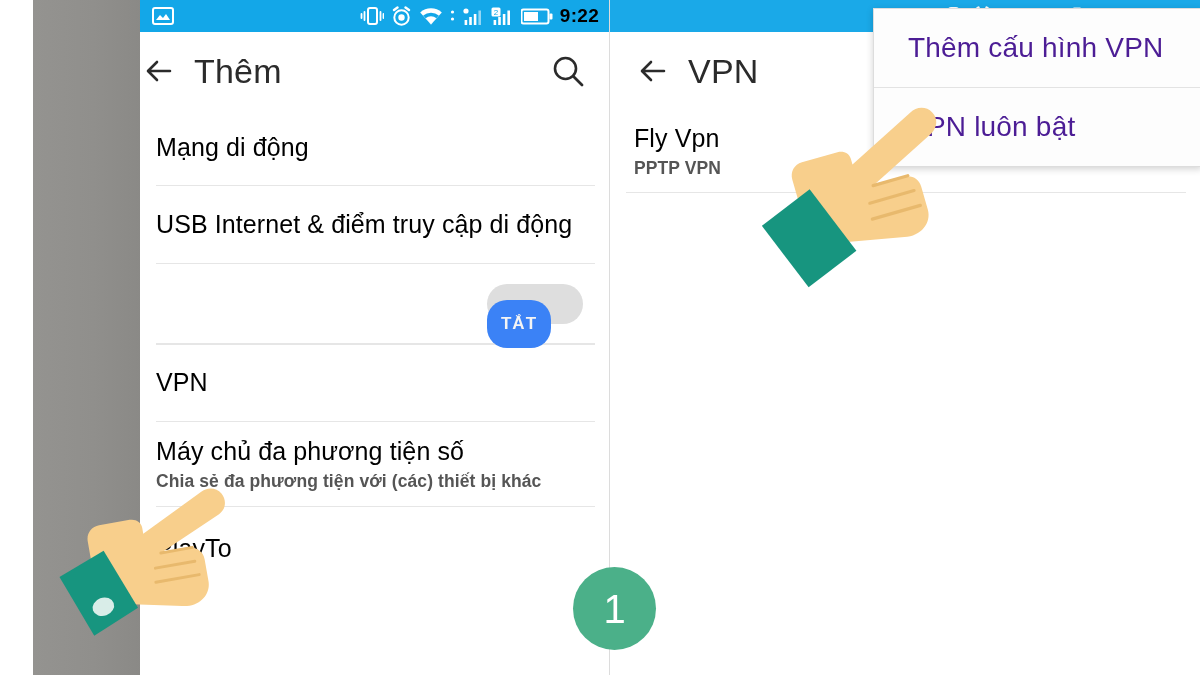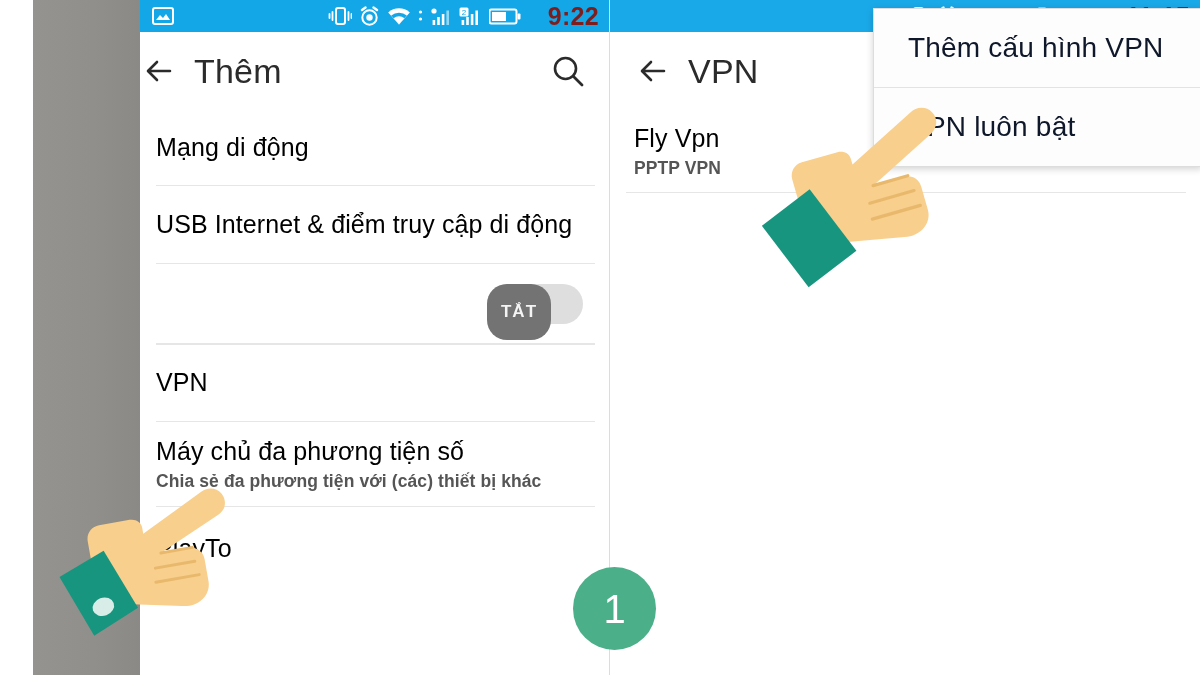--- a/index.html
+++ b/index.html
@@ -27,21 +27,21 @@
   
   .statusbar{
     position:absolute;left:0;top:0;height:32px;width:100%;
     background:#13a7e8;
     display:flex;align-items:center;
     box-sizing:border-box;padding:0 10px 0 12px;
   }
   .statusbar.right{background:#1aa9e8;}
   .sb-left{display:flex;align-items:center;gap:6px;}
   .sb-right{margin-left:auto;display:flex;align-items:center;gap:7px;}
-  .sb-time{color:#7f1d1d;font-size:25px;font-weight:600;letter-spacing:.3px;margin-left:20px;}
+  .sb-time{color:#000000;font-size:19px;font-weight:600;letter-spacing:.3px;margin-left:0;}
   .sb-ico{display:block;}
 
   
   .appbar{position:absolute;left:0;top:32px;height:78px;width:100%;display:flex;align-items:center;box-sizing:border-box;}
   .appbar-left{}
   .appbar-right{padding-left:24px;}
   .back-arrow{width:38px;height:38px;flex:0 0 auto;}
   .appbar-title{font-size:34px;color:#2b2b2b;margin-left:16px;font-weight:400;letter-spacing:.2px;}
   .search-btn{margin-left:auto;margin-right:22px;width:38px;height:38px;}
 
@@ -49,33 +49,33 @@
   .list{position:absolute;left:0;top:110px;width:100%;}
   .row{position:relative;box-sizing:border-box;padding:0 26px 0 16px;display:flex;align-items:center;}
   .row-texts{display:flex;flex-direction:column;justify-content:center;}
   .row-title{font-size:25px;color:#000000;line-height:1.25;letter-spacing:.1px;}
   .row-sub{font-size:17.5px;color:#555555;line-height:1.3;margin-top:3px;letter-spacing:.1px;font-weight:bold;}
   .divider{height:1px;background:#e6e6e6;margin:0 14px 0 16px;}
 
   
   .toggle{margin-left:auto;position:relative;width:96px;height:40px;border-radius:20px;background:#dedede;flex:0 0 auto;}
   .toggle .knob{
-    position:absolute;left:0;top:0;width:64px;height:56px;border-radius:20px;background:#737373;
+    position:absolute;left:0;top:16px;width:64px;height:48px;border-radius:20px;background:#3b82f6;
     display:flex;align-items:center;justify-content:center;
   }
   .toggle .knob span{color:#f4f4f4;font-size:17px;font-weight:600;letter-spacing:1px;}
 
   
   .menu{
     position:absolute;left:263px;top:8px;width:327px;background:#fdfdfd;
     border:1px solid #dddddd;
     box-shadow:0 2px 7px rgba(0,0,0,.18);
   }
   .menu-item{height:78px;display:flex;align-items:center;padding-left:34px;box-sizing:border-box;}
-  .menu-item-label{font-size:28px;color:#0f172a;letter-spacing:.2px;white-space:nowrap;text-align:right;}
+  .menu-item-label{font-size:28px;color:#4c1d95;letter-spacing:.2px;white-space:nowrap;text-align:right;}
   .menu-sep{height:1px;background:#e3e3e3;}
 
   
   .hand{position:absolute;}
   
   .badge{
     position:absolute;left:573px;top:567px;width:83px;height:83px;border-radius:50%;
     background:#4bb089;display:flex;align-items:center;justify-content:center;
   }
   .badge span{color:#ffffff;font-size:40px;font-weight:400;line-height:1;}

